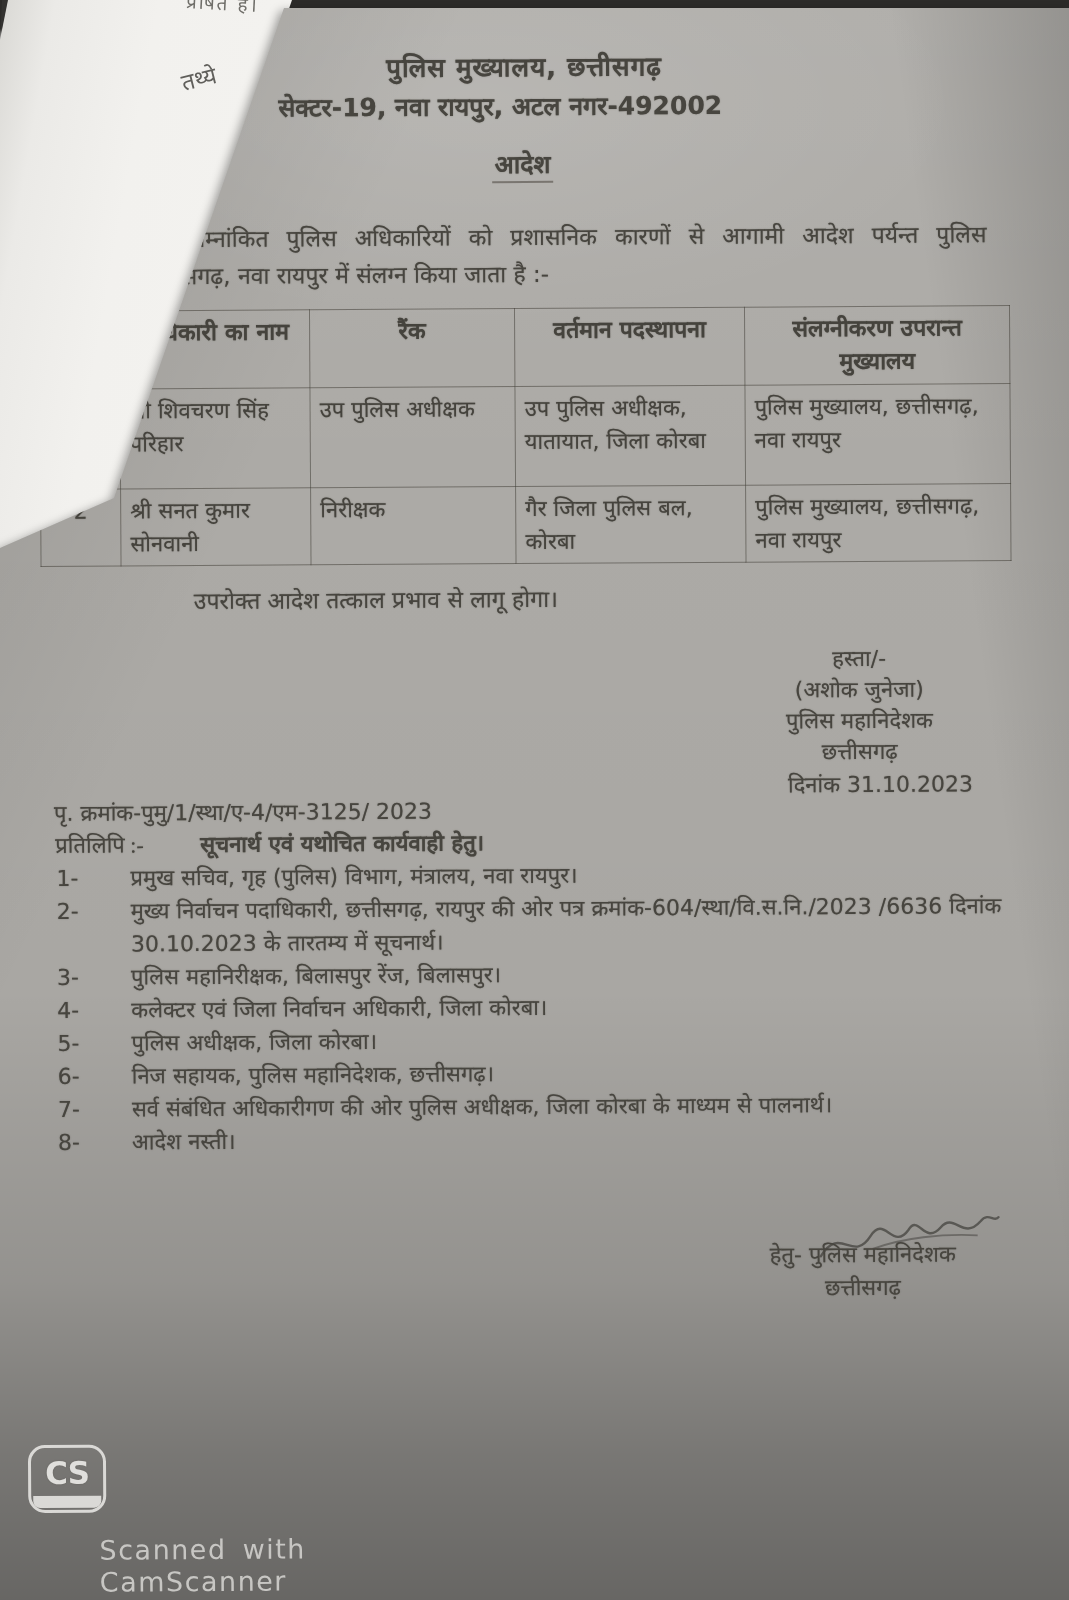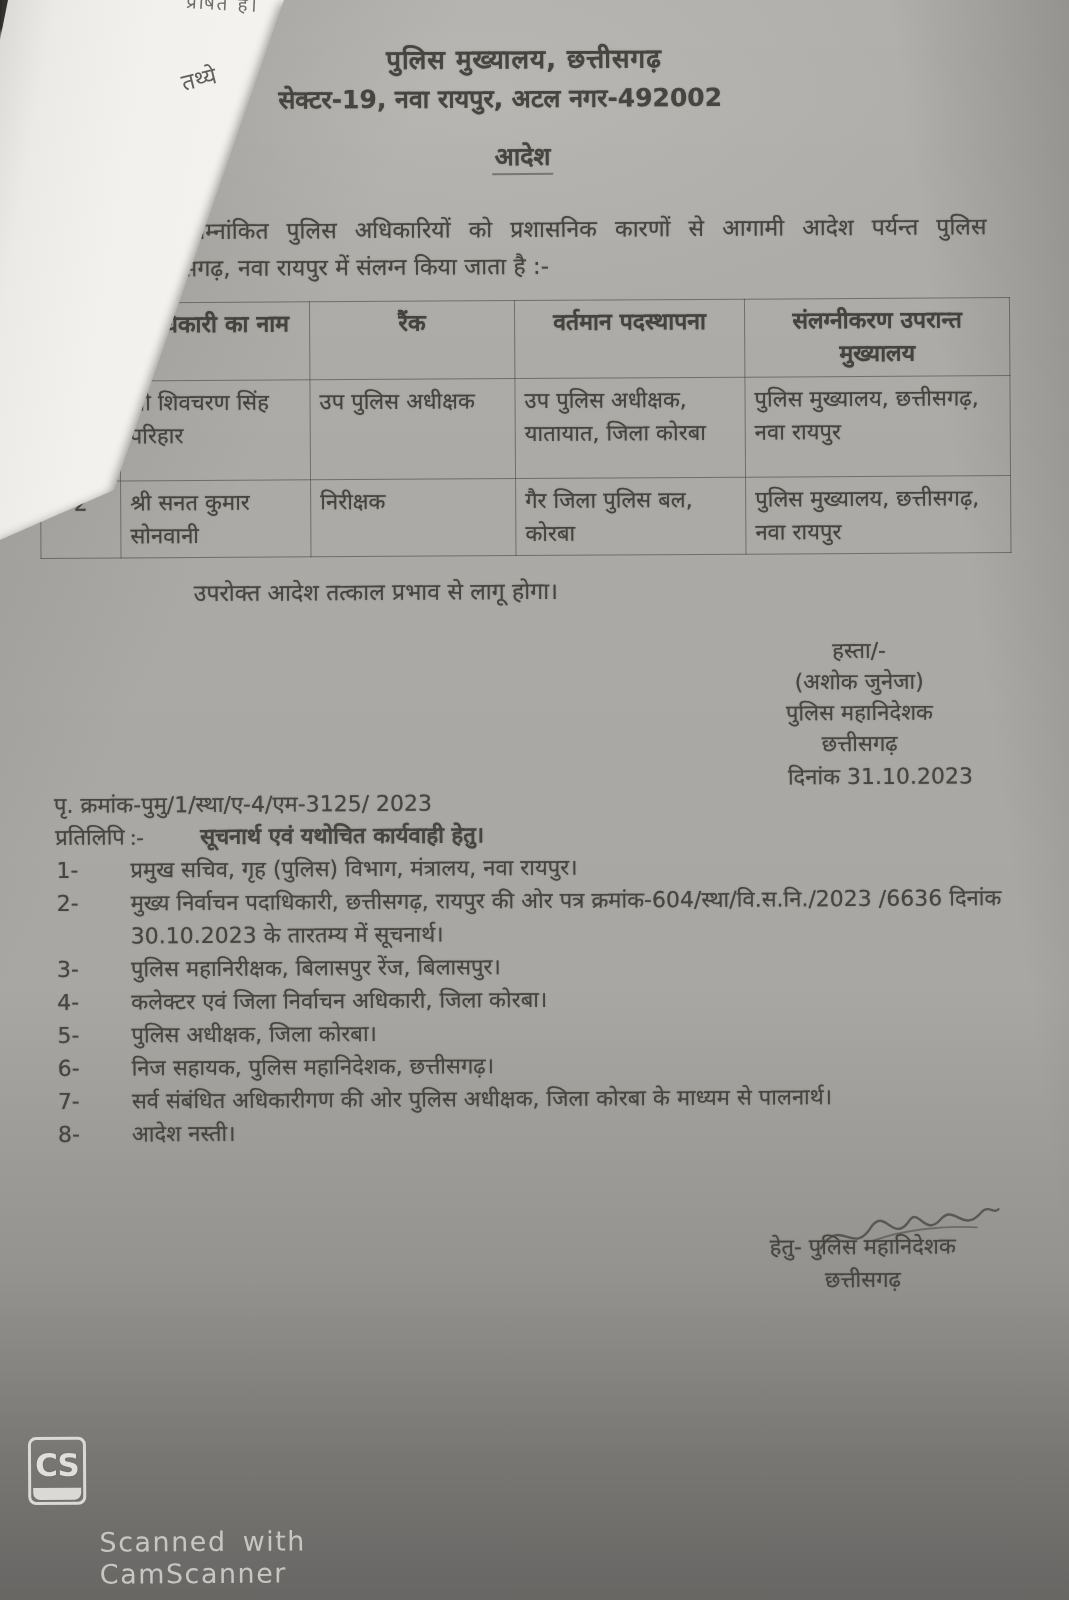--- a/index.html
+++ b/index.html
@@ -23,21 +23,21 @@
 
   
   .scan-wrap { position:absolute; inset:0; filter:drop-shadow(-4px 3px 5px rgba(0,0,0,0.35)); }
   .scan-page { position:absolute; inset:0;
     clip-path:polygon(284px 0, 1069px 0, 1069px 1600px, 0 1600px, 0 540px, 114px 490px);
     background:
       radial-gradient(ellipse 700px 320px at 45% 6%, rgba(255,255,255,0.10), rgba(255,255,255,0) 70%),
       linear-gradient(262deg, rgba(0,0,0,0.16), rgba(0,0,0,0) 14%),
       linear-gradient(115deg, rgba(0,0,0,0.12), rgba(0,0,0,0) 26%),
       linear-gradient(180deg, rgba(255,255,255,0.06) 0%, rgba(0,0,0,0) 30%, rgba(0,0,0,0.02) 62%, rgba(0,0,0,0.14) 80%, rgba(0,0,0,0.30) 91%, rgba(0,0,0,0.40) 100%),
-      #acaaa6; }
+      #acaaa6; margin-top: 8px; }
 
   .doc { position:absolute; inset:0; transform:rotate(-0.35deg); color:#47453f;
     text-shadow:0 0 1.2px rgba(72,69,62,0.65); font-size:22px; }
 
   .center-line { position:absolute; left:0; width:1069px; text-align:center; white-space:nowrap; }
   .hq-line1 { top:40px; font-size:26px; font-weight:600; letter-spacing:1px; left:-6px; }
   .hq-line2 { top:80px; font-size:25px; font-weight:600; left:-30px; }
   .order-title { top:138px; font-size:25px; font-weight:600; left:-8px; }
   .order-title .ul { display:inline-block; border-bottom:2px solid rgba(72,68,60,0.55); padding:0 3px 1px; }
 
@@ -67,22 +67,22 @@
   .copy-head .purpose { font-weight:600; }
 
   .copies { position:absolute; left:56px; top:851px; width:960px; }
   .copy-item { display:flex; line-height:33px; margin-bottom:0; }
   .copy-num { width:74px; flex:none; }
   .copy-text { width:884px; }
 
   .bottom-sig { position:absolute; left:740px; top:1232px; width:240px; text-align:center; line-height:33px; white-space:nowrap; }
   .scribble { position:absolute; left:810px; top:1188px; }
 
-  .cs-logo { position:absolute; left:24px; top:1434px; width:58px; height:68px;
-    border:3.5px solid #dad9d6; border-radius:8px; }
+  .cs-logo { position:absolute; left:24px; top:1434px; width:78px; height:68px;
+    border:3.5px solid #dad9d6; border-radius:17px; }
   .cs-logo .cs-text { position:absolute; left:0; right:0; top:7px; text-align:center;
     font-size:31px; font-weight:700; color:#e0dfdc; letter-spacing:-1px;
     font-family:"DejaVu Sans", sans-serif; }
   .cs-logo .cs-bar { position:absolute; left:2px; right:2px; bottom:2px; height:12px;
     background:#dad9d6; border-radius:0 0 7px 7px; }
   .cs-line { position:absolute; left:95px; color:#c7c6c3; font-size:27px; letter-spacing:1.5px;
     word-spacing:6px; text-shadow:none; white-space:nowrap; }
   .cs-line.l1 { top:1524px; } .cs-line.l2 { top:1556px; }
 </style>
 </head>

